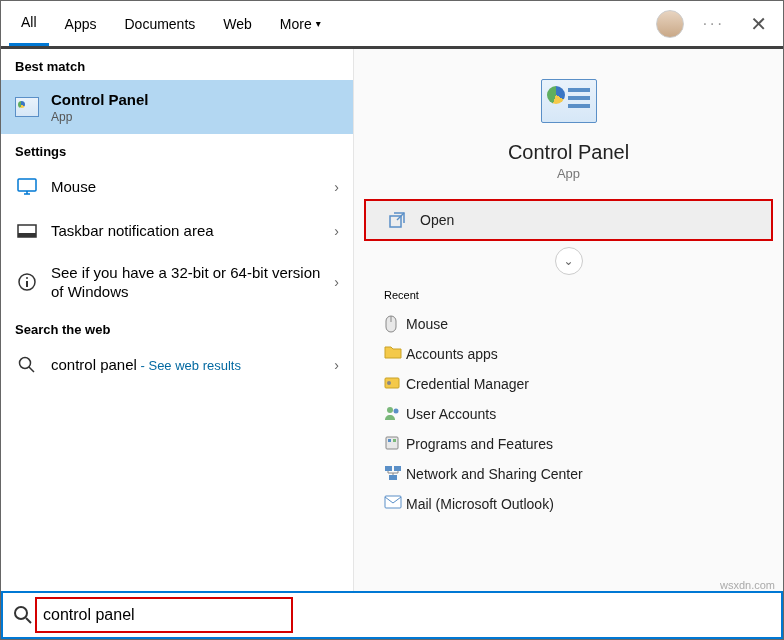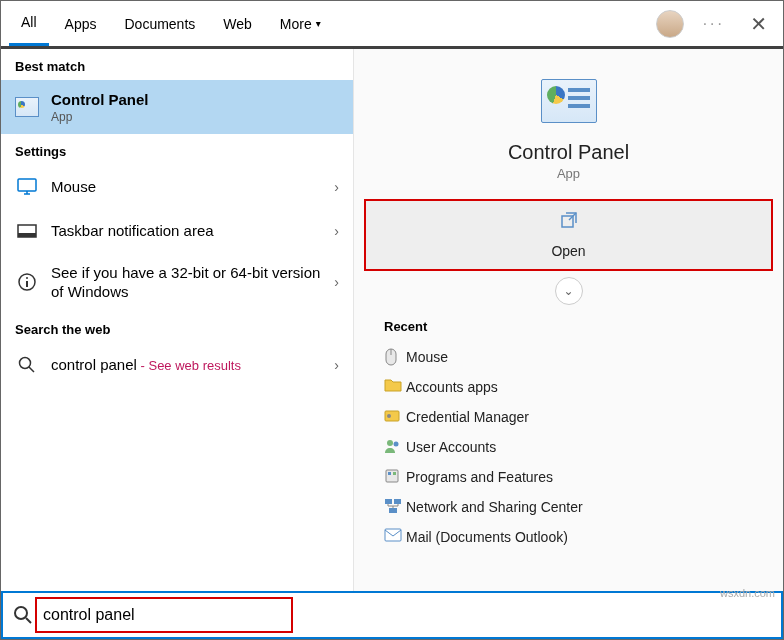--- a/index.html
+++ b/index.html
@@ -26,48 +26,48 @@
 
 .result-item { display: flex; align-items: center; padding: 10px 14px; gap: 12px; position: relative; cursor: pointer; }
 .result-item.selected { background: #b3d7f2; }
 .result-item .icon { width: 24px; height: 24px; display: flex; align-items: center; justify-content: center; flex-shrink: 0; }
 .result-item .txt { flex: 1; min-width: 0; }
 .result-item .title { font-size: 15px; color: #000; line-height: 1.3; }
 .result-item.selected .title { font-weight: 600; }
 .result-item .sub { font-size: 12px; color: #555; }
 .result-item .chev-r { color: #666; font-size: 14px; }
 
-.web-hint { color: #be185d; font-size: 13px; }
+.web-hint { color: #0369a1; font-size: 13px; }
 
 
 .hero { text-align: center; padding: 30px 0 16px; }
 .hero-icon { width: 56px; height: 44px; margin: 0 auto 18px; border: 1px solid #5a8fc7; border-radius: 2px; background: linear-gradient(#e9f2fb, #d6e7f7); position: relative; }
 .hero-icon::before { content: ""; position: absolute; left: 5px; top: 6px; width: 18px; height: 18px; border-radius: 50%; background: conic-gradient(#3a76c4 0 120deg, #f4c94a 120deg 200deg, #5fae5f 200deg 360deg); }
 .hero-icon::after { content: ""; position: absolute; right: 6px; top: 8px; width: 22px; height: 4px; background: #5a8fc7; box-shadow: 0 8px 0 #5a8fc7, 0 16px 0 #5a8fc7; }
 .hero-title { font-size: 20px; font-weight: 400; color: #222; }
 .hero-sub { font-size: 13px; color: #777; margin-top: 2px; }
 
-.action-row { display: flex; align-items: center; gap: 14px; padding: 10px 22px; cursor: pointer; border: 2px solid transparent; margin: 2px 10px; flex-direction: column; }
+.action-row { display: flex; align-items: center; gap: 14px; padding: 10px 22px; cursor: pointer; border: 2px solid transparent; margin: 2px 10px; }
 .action-row.highlighted { border: 2px solid #d40000; background: #eee; }
 .action-row .a-ico { width: 18px; height: 18px; color: #5a8fc7; }
 .action-row .a-txt { font-size: 14px; color: #222; }
 
 .expand-toggle { width: 28px; height: 28px; border: 1px solid #ccc; border-radius: 50%; margin: 6px auto 10px; display: flex; align-items: center; justify-content: center; color: #666; font-size: 12px; cursor: pointer; background: #fff; }
 
-.recent-label { font-size: 13px; font-weight: 700; padding: 4px 30px 8px; }
+.recent-label { font-size: 11px; font-weight: 400; padding: 4px 30px 8px; }
 .recent-item { display: flex; align-items: center; gap: 4px; padding: 6px 30px; font-size: 14px; color: #222; cursor: pointer; }
 .recent-item .r-ico { width: 18px; height: 18px; flex-shrink: 0; }
 
 
 .searchbar { position: absolute; left: 0; right: 0; bottom: 0; height: 48px; border: 2px solid #0078d4; display: flex; align-items: center; background: #fff; }
 .search-icon { width: 40px; display: flex; align-items: center; justify-content: center; color: #333; }
 .searchbar input { flex: 1; border: none; outline: none; font-size: 16px; height: 100%; padding: 0; }
 .searchbar .hl { position: absolute; left: 32px; top: 4px; bottom: 4px; width: 258px; border: 2px solid #d40000; pointer-events: none; }
 
-.watermark { position: absolute; right: 8px; bottom: 40px; font-size: 11px; color: #aaa; }
+.watermark { position: absolute; right: 8px; bottom: 48px; font-size: 11px; color: #aaa; }
 
 
 svg { display: block; }
 </style>
 </head>
 <body>
 
 <div class="frame">
   <div class="header">
     <div class="tabs">
@@ -239,21 +239,21 @@
           </div>
         <span>Network and Sharing Center</span>
       </div>
       <div class="recent-item">
         <div class="r-ico">
             <svg width="18" height="14" viewBox="0 0 18 14">
               <rect x="1" y="1" width="16" height="12" rx="1" fill="#fff" stroke="#5a8fc7"></rect>
               <path d="M1 2l8 6 8-6" fill="none" stroke="#5a8fc7"></path>
             </svg>
           </div>
-        <span>Mail (Documents Outlook)</span>
+        <span>Mail (Microsoft Outlook)</span>
       </div>
     </div>
   </div>
 
   <div class="searchbar">
     <div class="search-icon">
       <svg width="20" height="20" viewBox="0 0 20 20">
           <circle cx="8" cy="8" r="6" fill="none" stroke="#333" stroke-width="2"></circle>
           <path d="M13 13l5 5" stroke="#333" stroke-width="2"></path>
         </svg>

